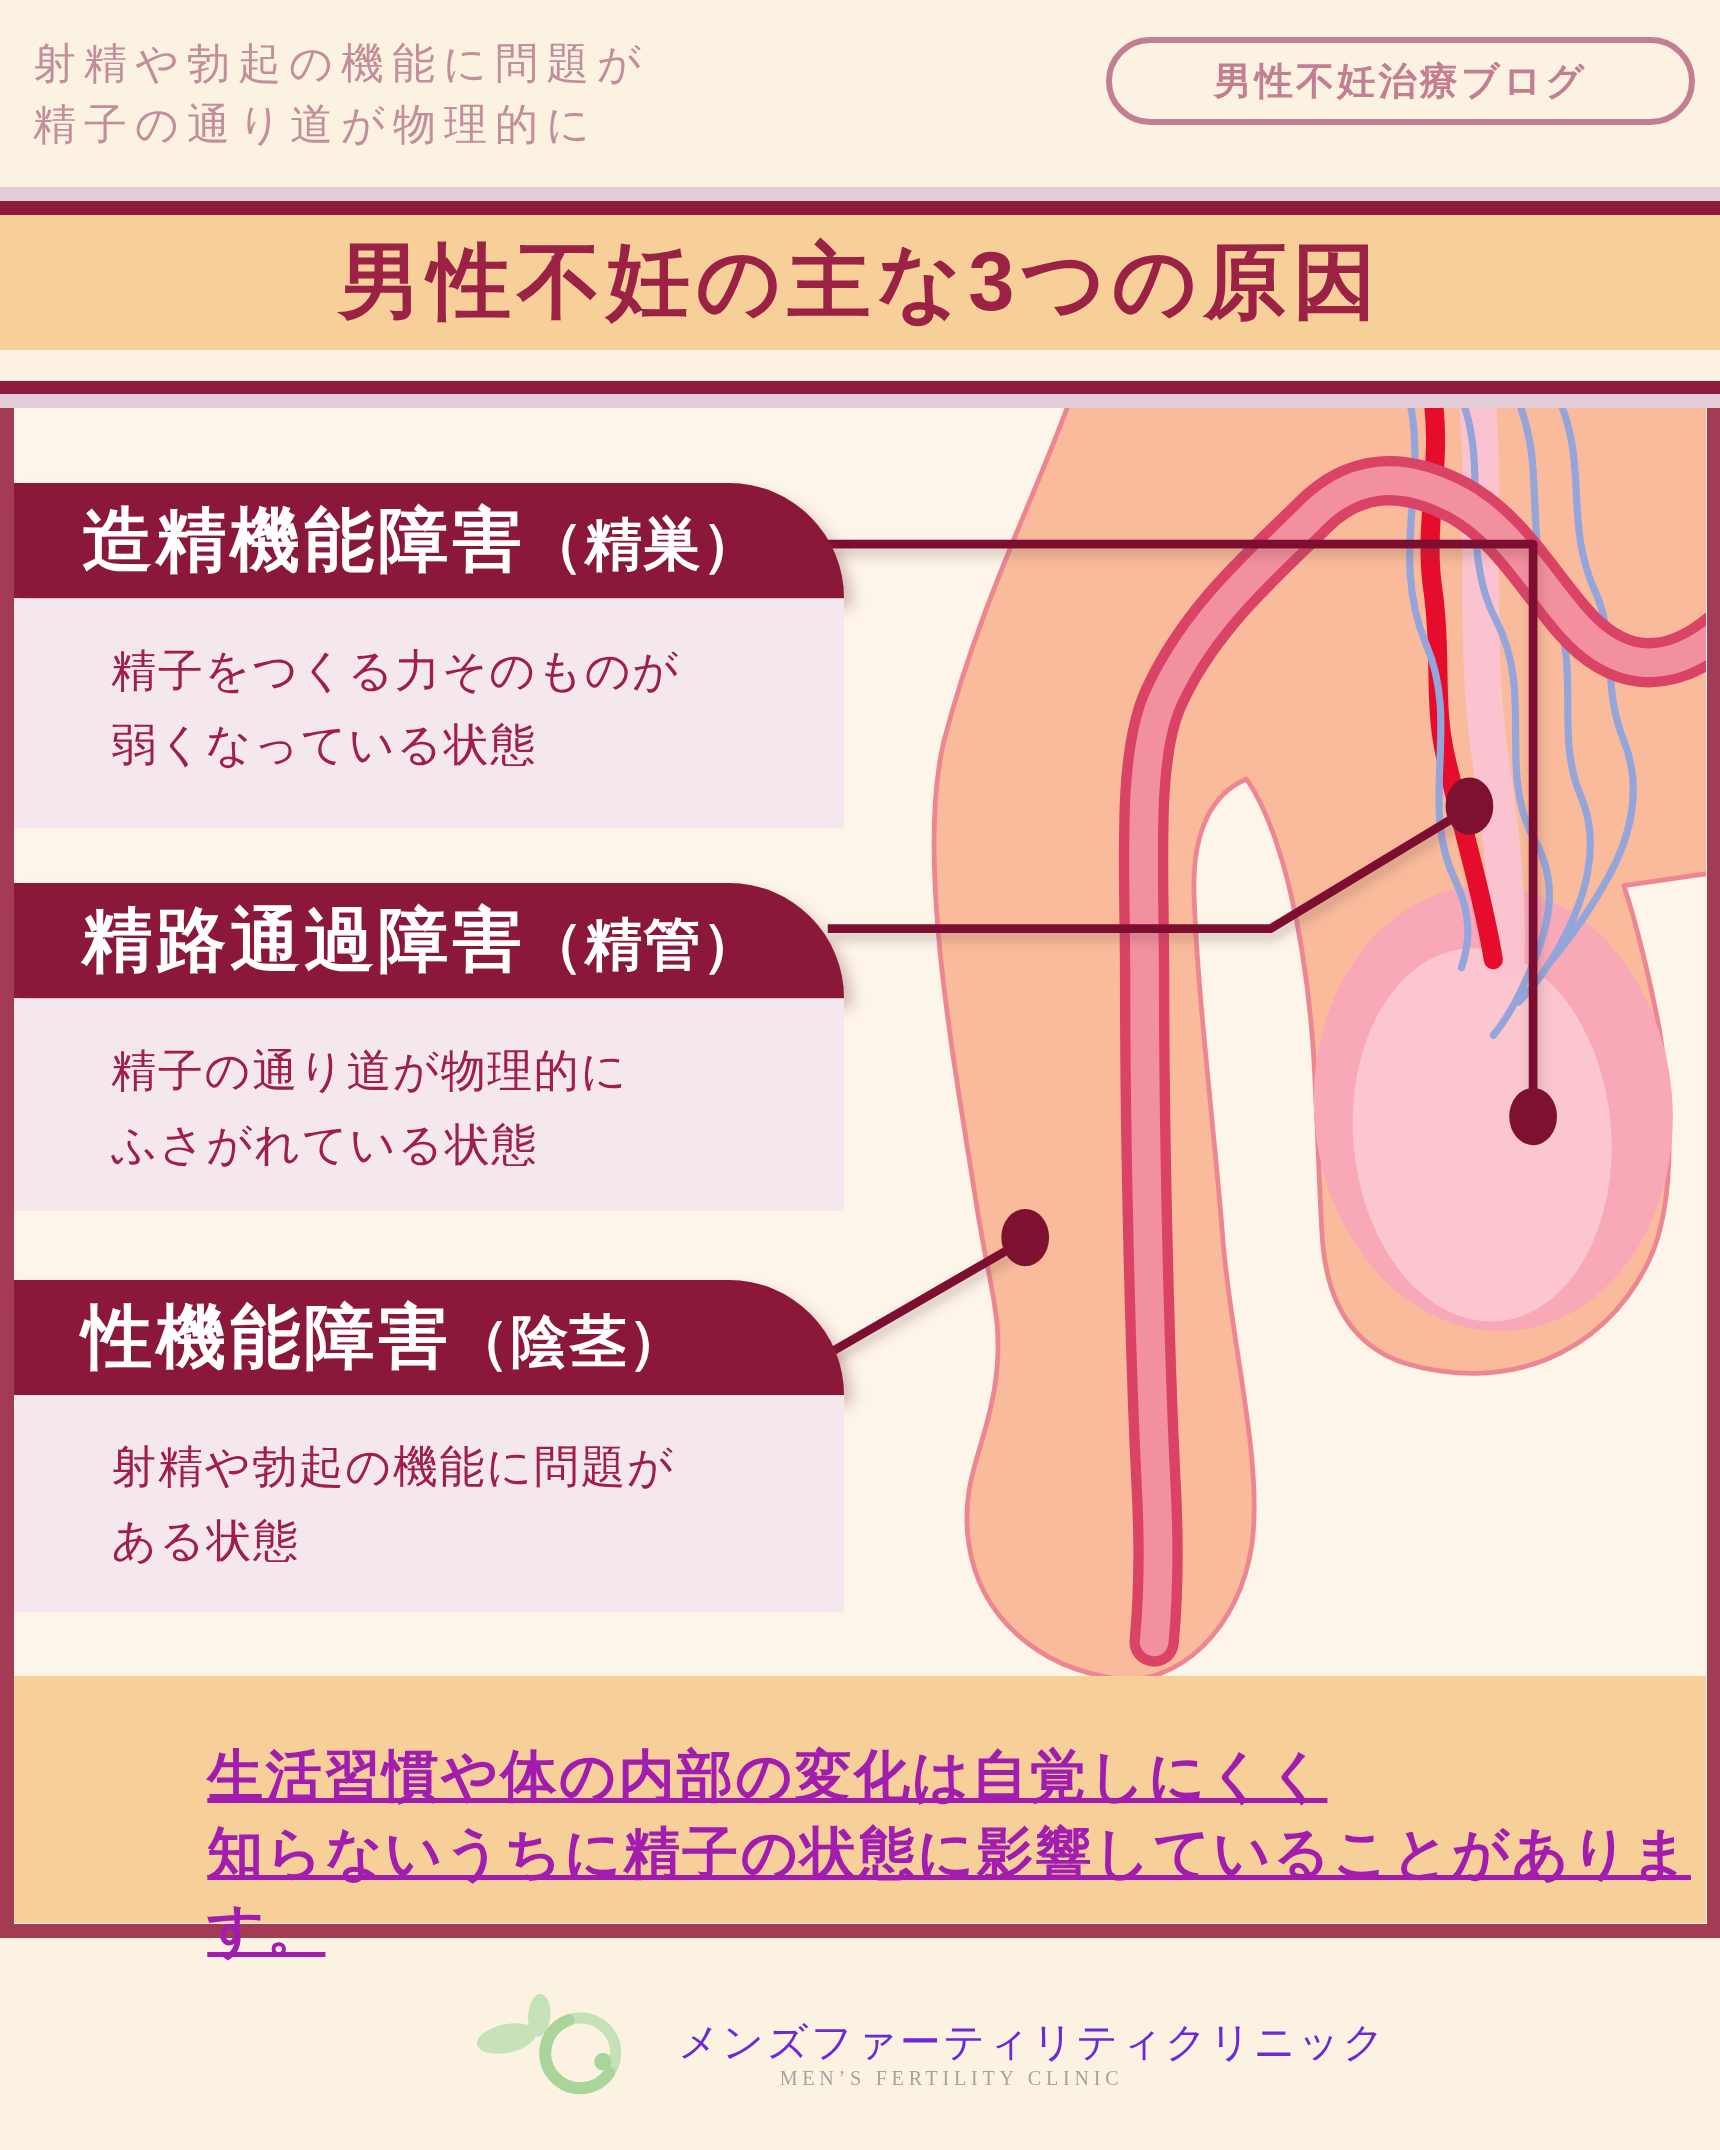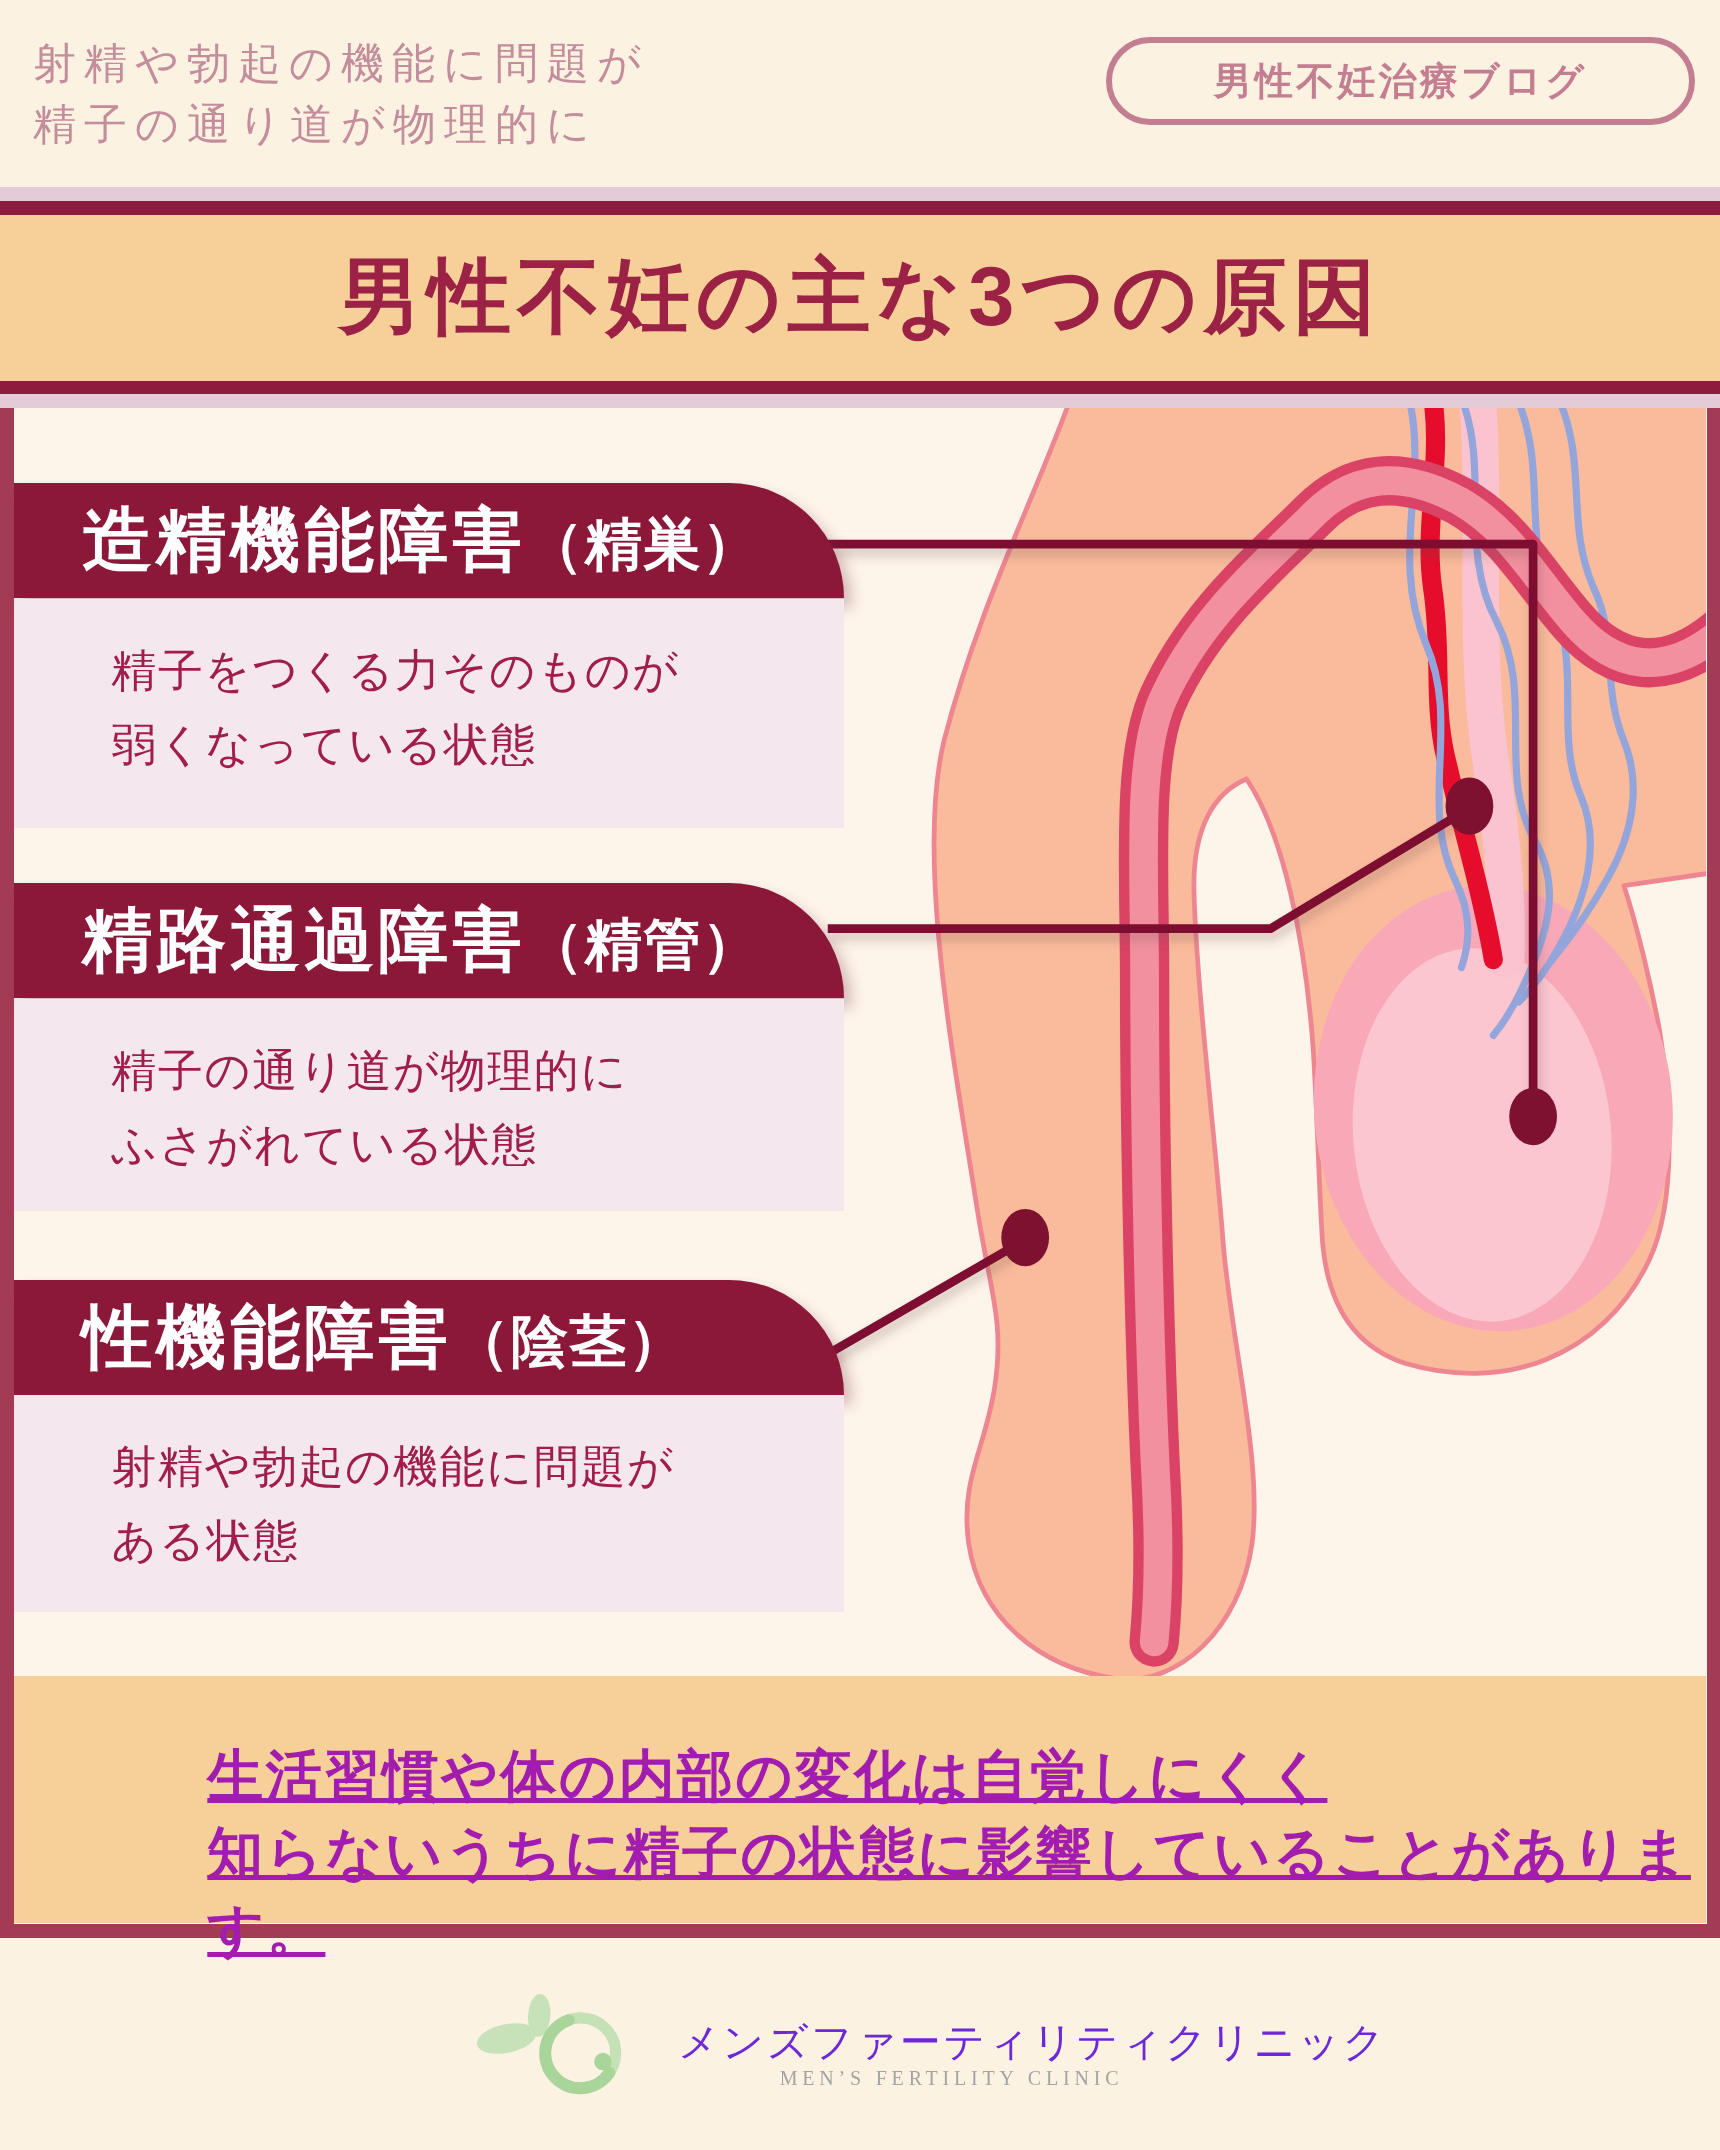--- a/index.html
+++ b/index.html
@@ -26,21 +26,21 @@
   }
   
   .stripe { position:absolute; left:0; width:1721px; }
   .stripe.pink  { background:#e3cbd8; }
   .stripe.maroon{ background:#8e1c3e; }
   .s1 { top:187px; height:13.5px; }
   .s2 { top:201px; height:14.3px; }
   .s3 { top:381px; height:13.5px; }
   .s4 { top:394px; height:13.5px; }
   .title-band {
-    position:absolute; left:0; top:215px; width:1721px; height:166px;
+    position:absolute; left:0; top:215px; width:1721px; height:135px;
     background:#f7d099; display:flex; align-items:center; justify-content:center;
   }
   .title-band .title {
     color:#9b2145; font-size:83px; font-weight:700; letter-spacing:6.4px;
   }
   
   .frame {
     position:absolute; left:0; top:408px; width:1721px; height:1530px;
     background:#fdf4ea;
     border-left:14.3px solid #a43b54; border-right:14.3px solid #a43b54;

